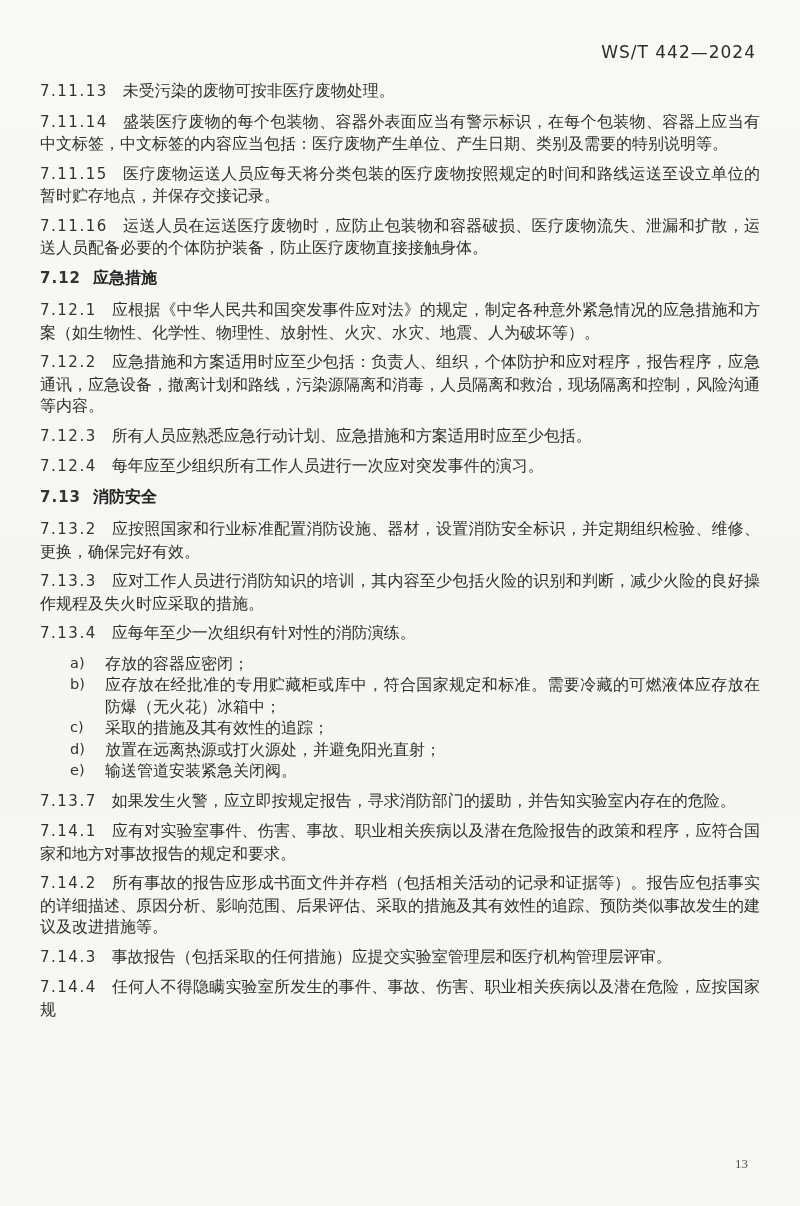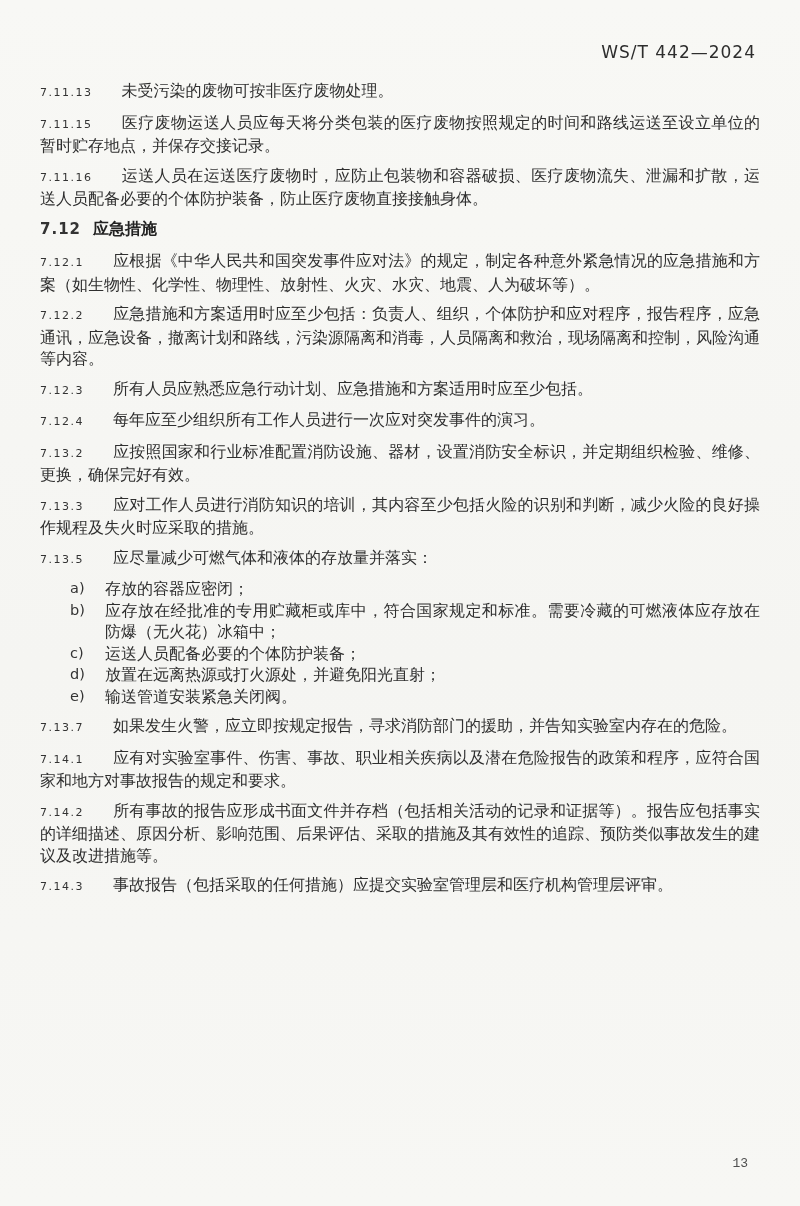--- a/index.html
+++ b/index.html
@@ -29,23 +29,23 @@
   }
   .doc-body { width: 720px; }
   p.clause {
     font-size: 16px;
     line-height: 21.5px;
     text-align: justify;
     margin-bottom: 8px;
   }
   .num {
     font-family: "DejaVu Sans", "Liberation Sans", sans-serif;
-    font-size: 11px;
+    font-size: 15px;
     letter-spacing: 1.5px;
-    margin-right: 29px;
+    margin-right: 15px;
     white-space: nowrap;
     color: #333;
   }
   h3.sec {
     font-family: "Liberation Sans", "DejaVu Sans", sans-serif;
     font-size: 16px;
     font-weight: 700;
     line-height: 21.5px;
     margin: 4px 0 10px 0;
     color: #222;
@@ -63,63 +63,66 @@
     width: 35px;
     font-family: "DejaVu Sans", "Liberation Sans", sans-serif;
     font-size: 14.5px;
     color: #333;
   }
   .list-item .li-text { flex: 1; text-align: justify; }
   .page-number {
     position: absolute;
     top: 1156px;
     right: 52px;
-    font-family: Liberation Mono, monospace;
+    font-family: Liberation Serif, serif;
     font-size: 13px;
     color: #4f4f4f;
   }
 </style>
 </head>
 <body>
 
 <div class="page">
   <div class="header">WS/T 442—2024</div>
   <main class="doc-body">
       <p class="clause"><span class="num">7.11.13</span><span>未受污染的废物可按非医疗废物处理。</span></p>
+      <p class="clause"><span class="num">7.11.14</span><span>盛装医疗废物的每个包装物、容器外表面应当有警示标识，在每个包装物、容器上应当有中文标签，中文标签的内容应当包括：医疗废物产生单位、产生日期、类别及需要的特别说明等。</span></p>
       <p class="clause"><span class="num">7.11.15</span><span>医疗废物运送人员应每天将分类包装的医疗废物按照规定的时间和路线运送至设立单位的暂时贮存地点，并保存交接记录。</span></p>
       <p class="clause"><span class="num">7.11.16</span><span>运送人员在运送医疗废物时，应防止包装物和容器破损、医疗废物流失、泄漏和扩散，运送人员配备必要的个体防护装备，防止医疗废物直接接触身体。</span></p>
       <h3 class="sec"><span class="num">7.12</span><span>应急措施</span></h3>
       <p class="clause"><span class="num">7.12.1</span><span>应根据《中华人民共和国突发事件应对法》的规定，制定各种意外紧急情况的应急措施和方案（如生物性、化学性、物理性、放射性、火灾、水灾、地震、人为破坏等）。</span></p>
       <p class="clause"><span class="num">7.12.2</span><span>应急措施和方案适用时应至少包括：负责人、组织，个体防护和应对程序，报告程序，应急通讯，应急设备，撤离计划和路线，污染源隔离和消毒，人员隔离和救治，现场隔离和控制，风险沟通等内容。</span></p>
       <p class="clause"><span class="num">7.12.3</span><span>所有人员应熟悉应急行动计划、应急措施和方案适用时应至少包括。</span></p>
       <p class="clause"><span class="num">7.12.4</span><span>每年应至少组织所有工作人员进行一次应对突发事件的演习。</span></p>
+      <h3 class="sec"><span class="num">7.13</span><span>消防安全</span></h3>
       <p class="clause"><span class="num">7.13.2</span><span>应按照国家和行业标准配置消防设施、器材，设置消防安全标识，并定期组织检验、维修、更换，确保完好有效。</span></p>
       <p class="clause"><span class="num">7.13.3</span><span>应对工作人员进行消防知识的培训，其内容至少包括火险的识别和判断，减少火险的良好操作规程及失火时应采取的措施。</span></p>
-      <p class="clause"><span class="num">7.13.5</span><span>应尽量减少可燃气体和液体的存放量并落实：</span></p>
+      <p class="clause"><span class="num">7.13.4</span><span>应每年至少一次组织有针对性的消防演练。</span></p>
       <div class="list">
         <div class="list-item">
           <span class="marker">a)</span>
           <span class="li-text">存放的容器应密闭；</span>
         </div>
         <div class="list-item">
           <span class="marker">b)</span>
           <span class="li-text">应存放在经批准的专用贮藏柜或库中，符合国家规定和标准。需要冷藏的可燃液体应存放在防爆（无火花）冰箱中；</span>
         </div>
         <div class="list-item">
           <span class="marker">c)</span>
-          <span class="li-text">运送人员配备必要的个体防护装备；</span>
+          <span class="li-text">采取的措施及其有效性的追踪；</span>
         </div>
         <div class="list-item">
           <span class="marker">d)</span>
           <span class="li-text">放置在远离热源或打火源处，并避免阳光直射；</span>
         </div>
         <div class="list-item">
           <span class="marker">e)</span>
           <span class="li-text">输送管道安装紧急关闭阀。</span>
         </div>
       </div>
       <p class="clause"><span class="num">7.13.7</span><span>如果发生火警，应立即按规定报告，寻求消防部门的援助，并告知实验室内存在的危险。</span></p>
       <p class="clause"><span class="num">7.14.1</span><span>应有对实验室事件、伤害、事故、职业相关疾病以及潜在危险报告的政策和程序，应符合国家和地方对事故报告的规定和要求。</span></p>
       <p class="clause"><span class="num">7.14.2</span><span>所有事故的报告应形成书面文件并存档（包括相关活动的记录和证据等）。报告应包括事实的详细描述、原因分析、影响范围、后果评估、采取的措施及其有效性的追踪、预防类似事故发生的建议及改进措施等。</span></p>
       <p class="clause"><span class="num">7.14.3</span><span>事故报告（包括采取的任何措施）应提交实验室管理层和医疗机构管理层评审。</span></p>
+      <p class="clause"><span class="num">7.14.4</span><span>任何人不得隐瞒实验室所发生的事件、事故、伤害、职业相关疾病以及潜在危险，应按国家规</span></p>
     </main>
   <div class="page-number">13</div>
 </div>
 
 </body></html>

